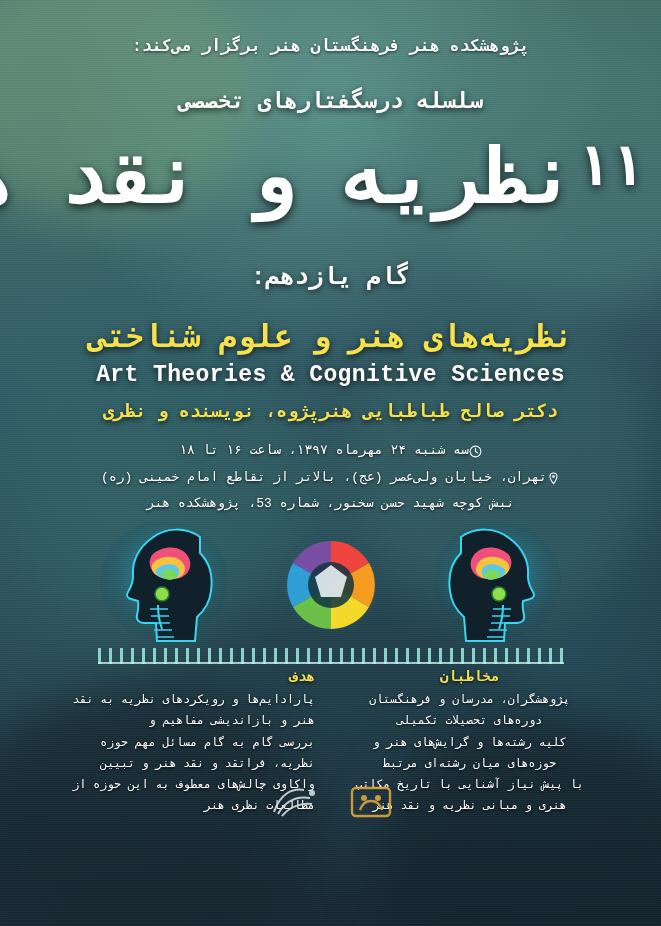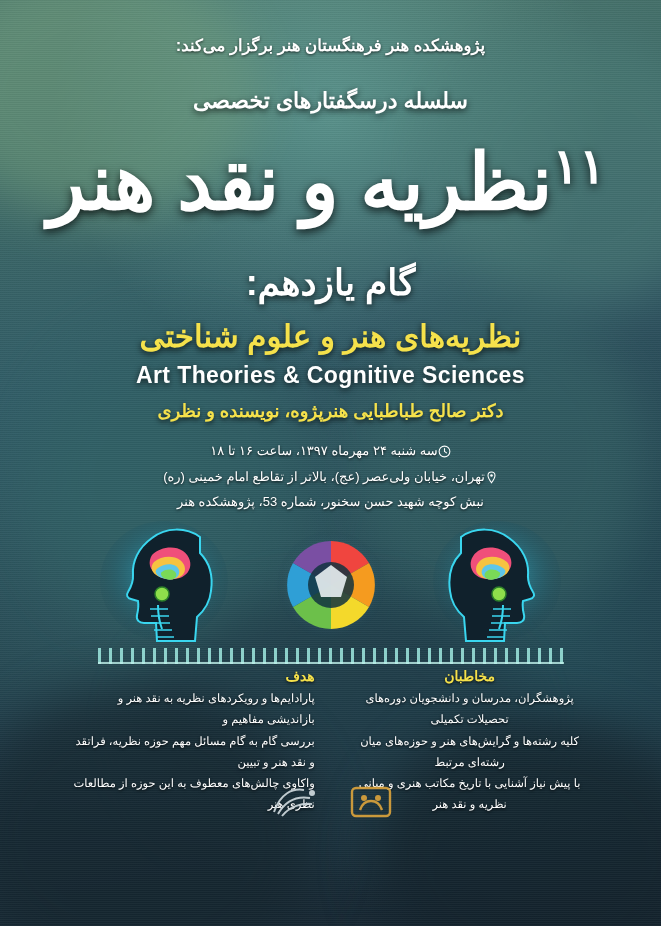--- a/index.html
+++ b/index.html
@@ -5,21 +5,21 @@
   html, body {
     margin: 0;
     padding: 0;
     background: #1b2b33;
   }
   .poster {
     position: relative;
     width: 661px;
     height: 926px;
     overflow: hidden;
-    font-family: Liberation Sans, sans-serif;
+    font-family: Liberation Mono, monospace;
     background:
       radial-gradient(ellipse 60% 40% at 50% 12%, rgba(120,190,180,0.45), rgba(0,0,0,0) 70%),
       radial-gradient(ellipse 70% 50% at 20% 55%, rgba(60,120,120,0.55), rgba(0,0,0,0) 72%),
       radial-gradient(ellipse 70% 50% at 85% 70%, rgba(40,90,100,0.55), rgba(0,0,0,0) 70%),
       linear-gradient(170deg, #4f7a6e 0%, #3e6a67 18%, #2e5360 38%, #24424f 58%, #1d3442 78%, #16242f 100%);
   }
   
   .bg-blob {
     position: absolute;
     border-radius: 50%;
@@ -69,29 +69,29 @@
 
   .t-big-title {
     top: 140px;
     color: #ffffff;
     font-size: 78px;
     font-weight: bold;
     line-height: 1.1;
     text-shadow: 0 3px 10px rgba(0,0,0,.75);
   }
   .t-big-title .num {
-    font-size: 49px;
+    font-size: 56px;
     vertical-align: top;
-    margin-right: 8px;
+    margin-right: 17px;
   }
 
   .t-step {
     top: 262px;
     color: #ffffff;
-    font-size: 36px;
+    font-size: 24px;
     font-weight: bold;
     text-shadow: 0 2px 6px rgba(0,0,0,.7);
   }
 
   .t-subject {
     top: 318px;
     color: #f5e14b;
     font-size: 31px;
     font-weight: bold;
     text-shadow: 0 2px 6px rgba(0,0,0,.75);
@@ -356,21 +356,21 @@
       </div>
     </div>
 
     <div class="zigzag"></div>
     <div class="zig-base"></div>
 
     <div class="cols">
       <div class="col col-left">
         <div class="col-title">مخاطبان</div>
         <div class="col-body">
-          <div>پژوهشگران، مدرسان و دانشجویان دوره‌های تحصیلات تکمیلی</div>
+          <div>پژوهشگران، مدرسان و فرهنگستان دوره‌های تحصیلات تکمیلی</div>
           <div>کلیه رشته‌ها و گرایش‌های هنر و حوزه‌های میان رشته‌ای مرتبط</div>
           <div>با پیش نیاز آشنایی با تاریخ مکاتب هنری و مبانی نظریه و نقد هنر</div>
         </div>
       </div>
       <div class="col col-right">
         <div class="col-title">هدف</div>
         <div class="col-body">
           <div>پارادایم‌ها و رویکردهای نظریه به نقد هنر و بازاندیشی مفاهیم و</div>
           <div>بررسی گام به گام مسائل مهم حوزه نظریه، فراتقد و نقد هنر و تبیین</div>
           <div>واکاوی چالش‌های معطوف به این حوزه از مطالعات نظری هنر</div>

